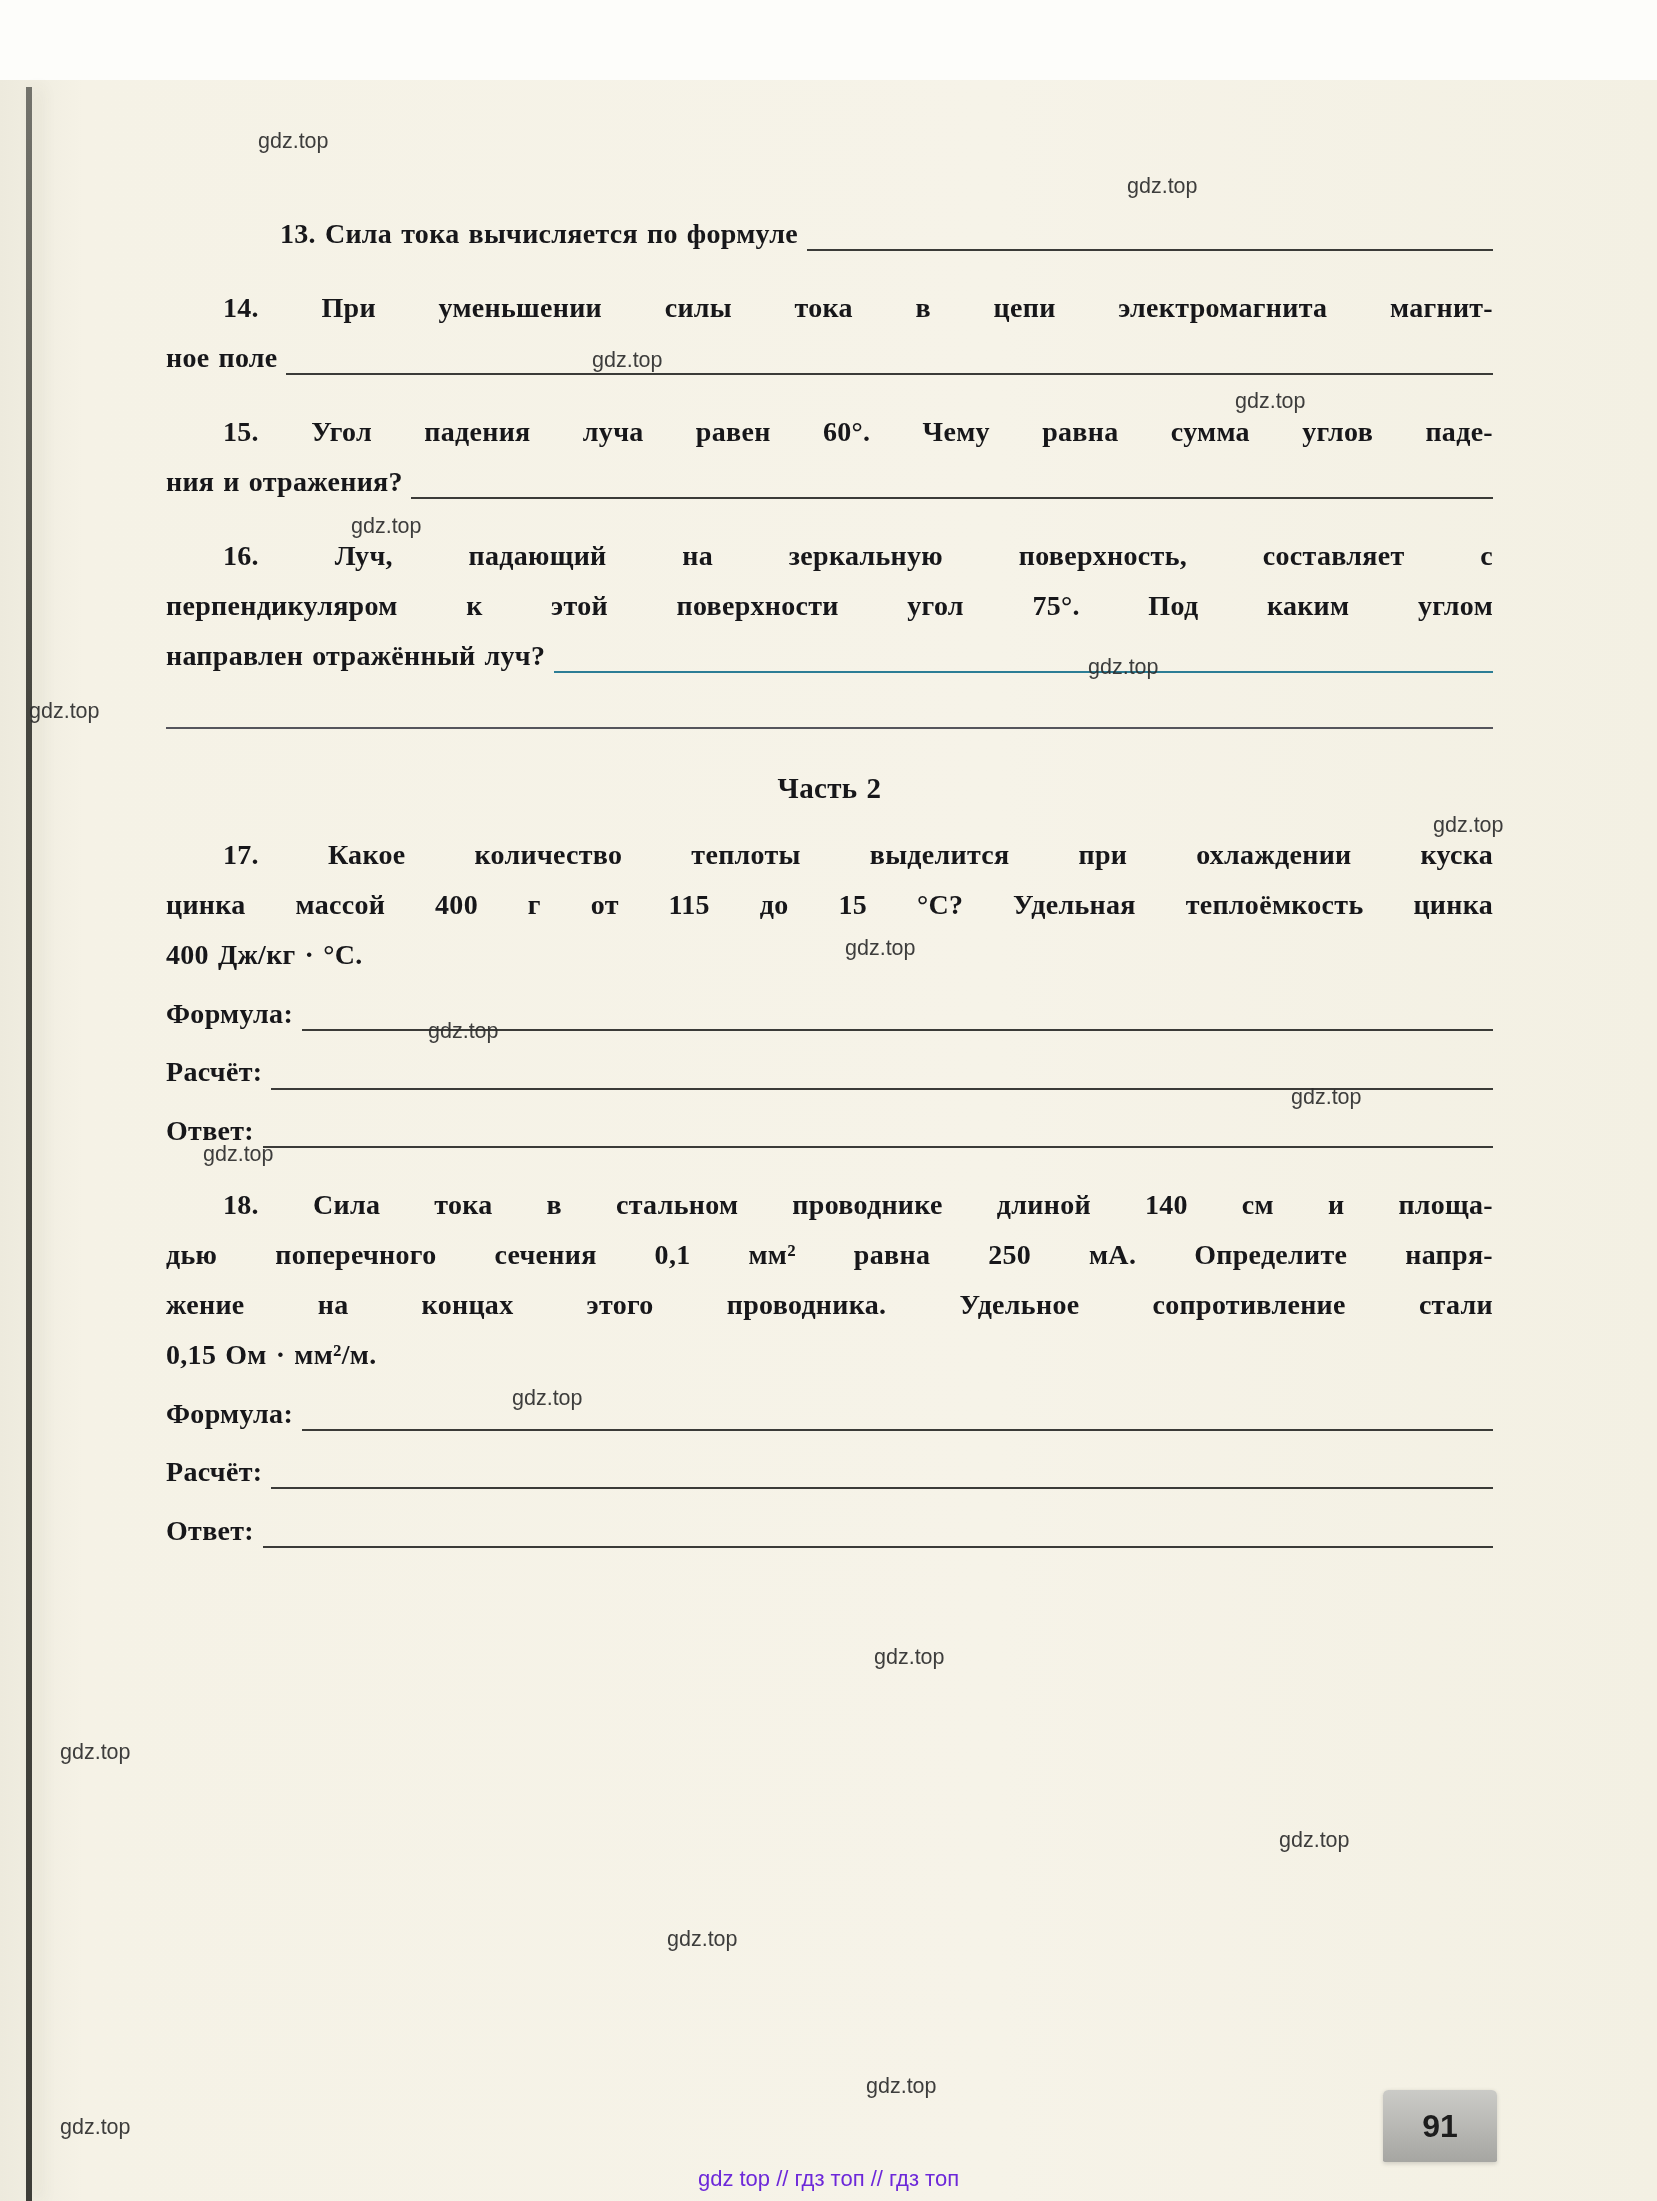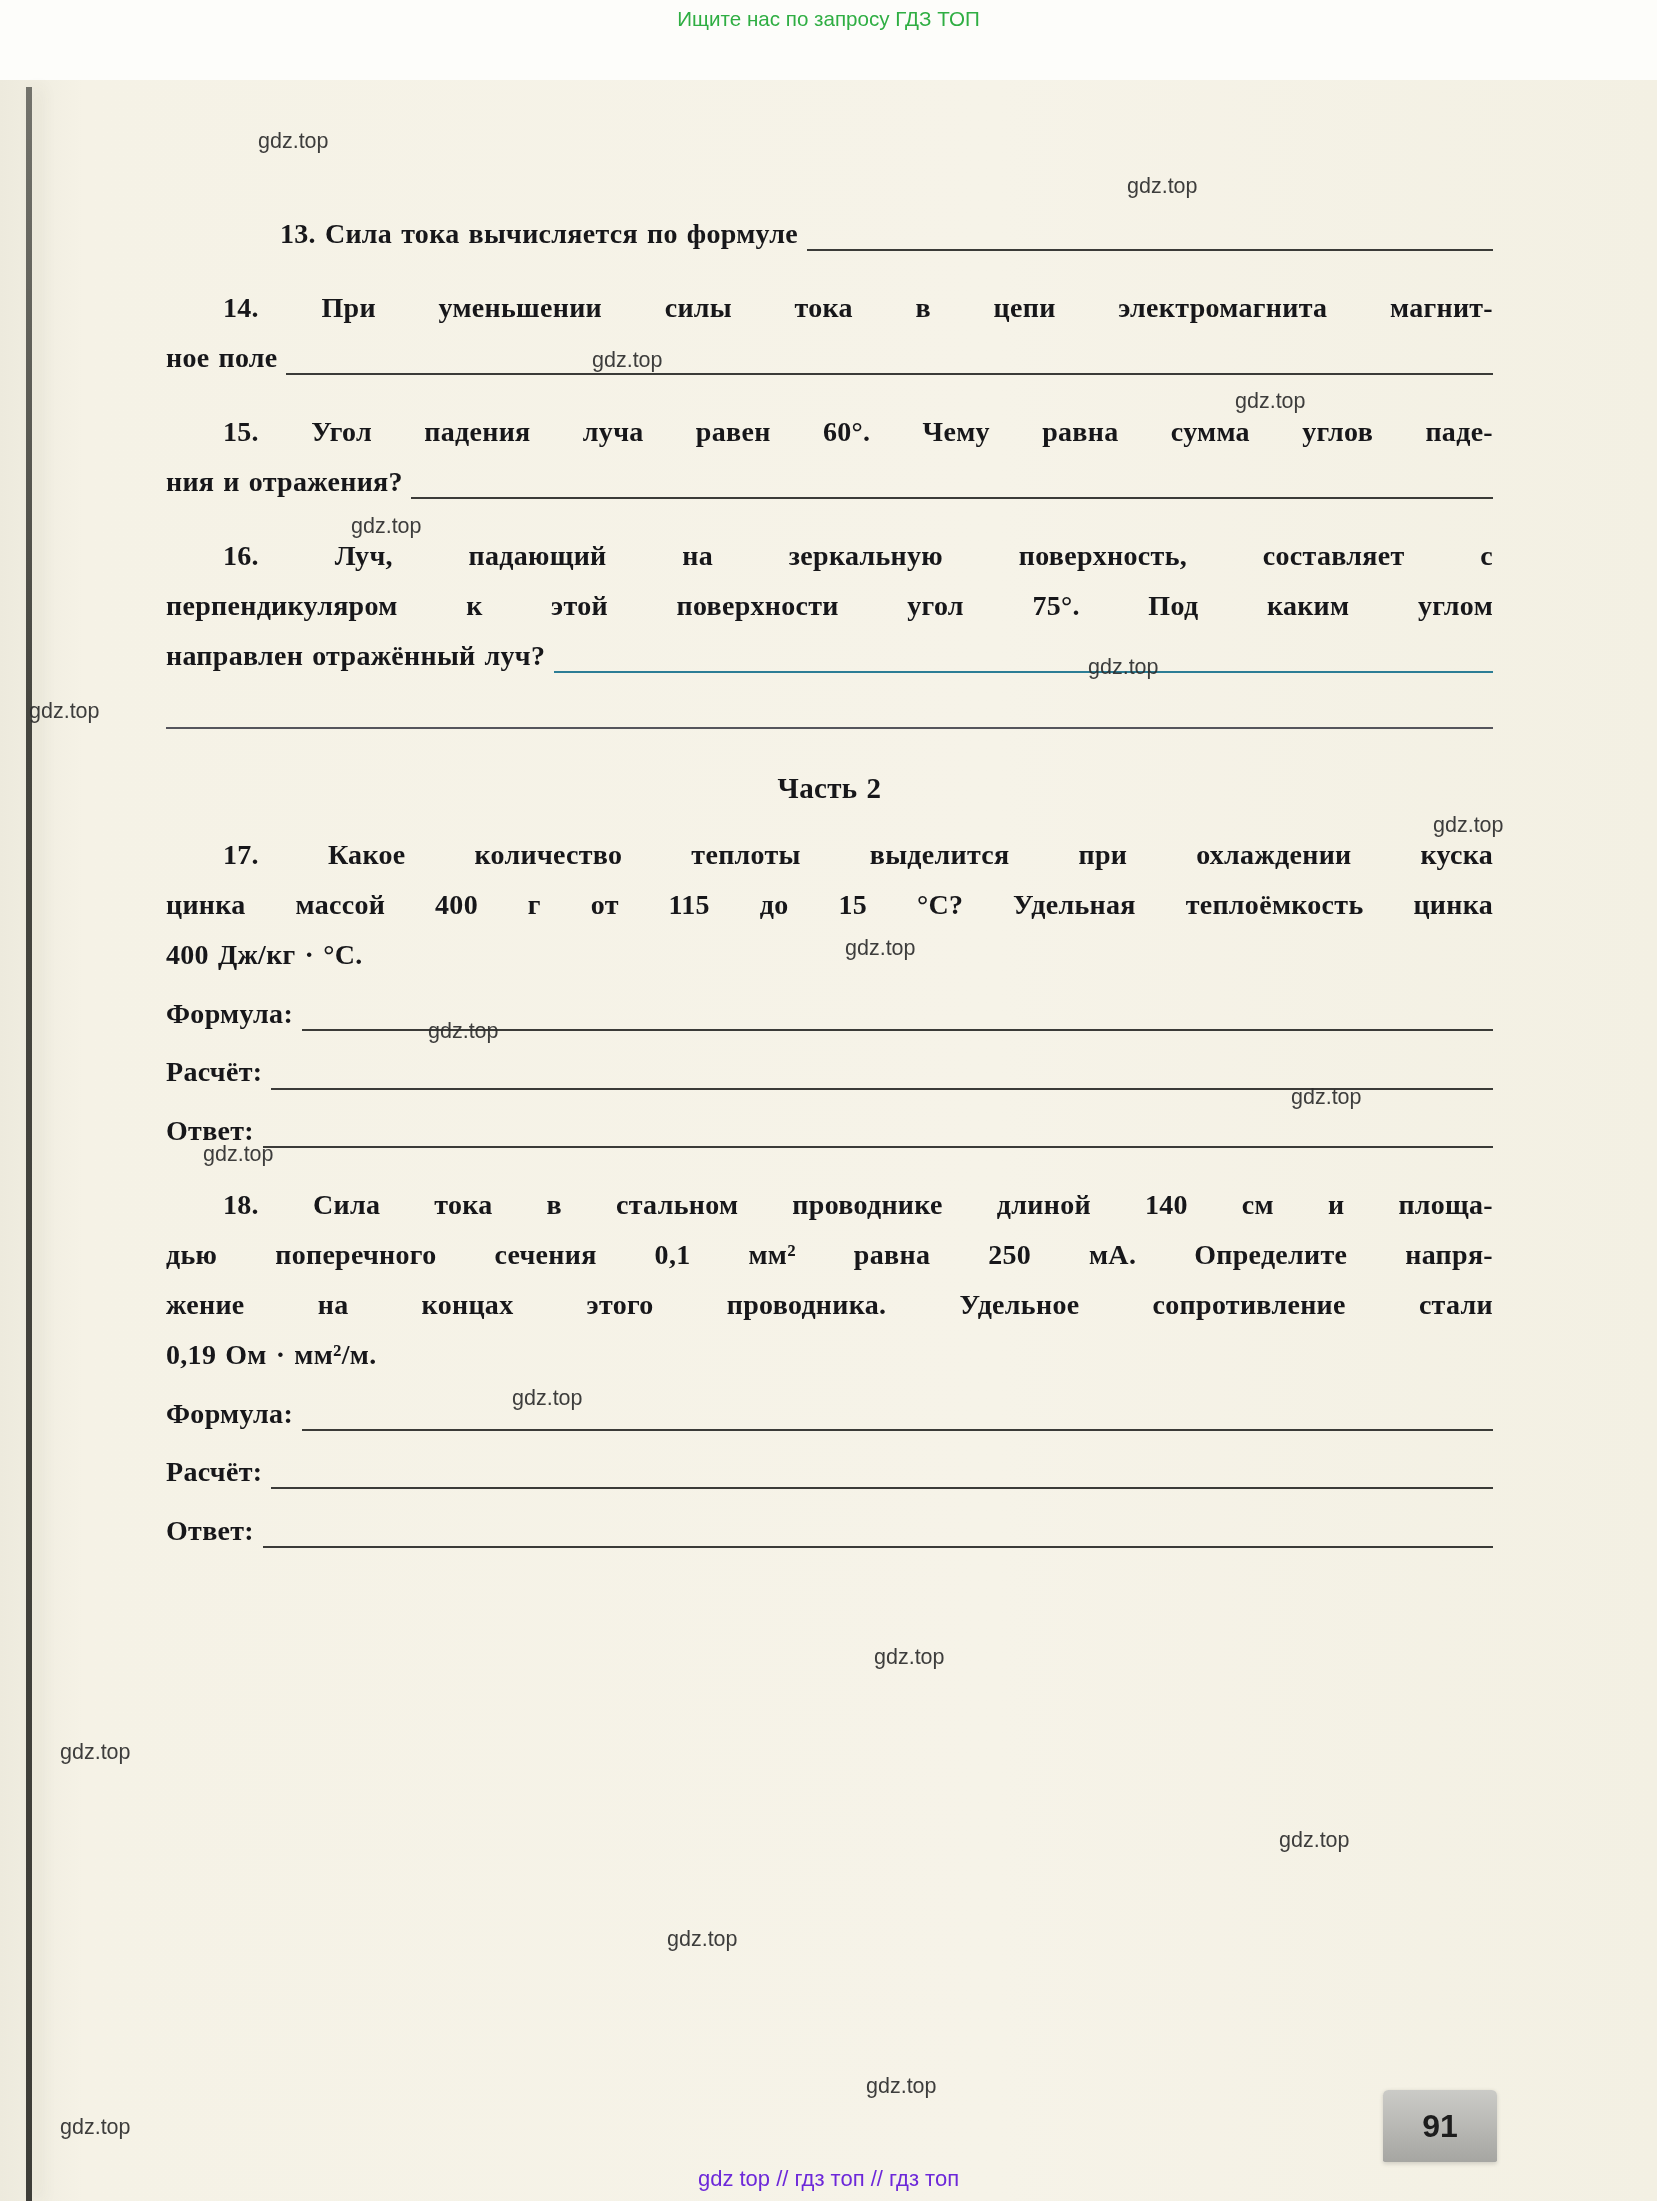--- a/index.html
+++ b/index.html
@@ -110,21 +110,20 @@
     font-size:32px; font-weight:700;
     color:#1d1d1d;
     box-shadow:0 1.7px 4.3px rgba(0,0,0,0.15);
   }
 </style>
 </head>
 <body>
 
 <div class="stage">
 
-  <div class="promo">Ищите нас по запросу ГДЗ ТОП</div>
 
   <div class="sheet">
     <div class="binding"></div>
 
     <div class="content">
 
       <div class="flexline para" style="margin-top:0;">
         <span class="txt" style="text-indent:57px; padding-left:57px;">13. Сила тока вычисляется по формуле</span>
         <div class="fill"></div>
       </div>
@@ -172,21 +171,21 @@
         <div class="flexline ans">
           <span class="txt">Ответ:</span>
           <div class="fill"></div>
         </div>
       </div>
 
       <div class="para">
         <div class="line justify indent">18. Сила тока в стальном проводнике длиной 140 см и площа-</div>
         <div class="line justify">дью поперечного сечения 0,1 мм² равна 250 мА. Определите напря-</div>
         <div class="line justify">жение на концах этого проводника. Удельное сопротивление стали</div>
-        <div class="line">0,19 Ом · мм²/м.</div>
+        <div class="line">0,15 Ом · мм²/м.</div>
         <div class="flexline ans">
           <span class="txt">Формула:</span>
           <div class="fill"></div>
         </div>
         <div class="flexline ans">
           <span class="txt">Расчёт:</span>
           <div class="fill"></div>
         </div>
         <div class="flexline ans">
           <span class="txt">Ответ:</span>

